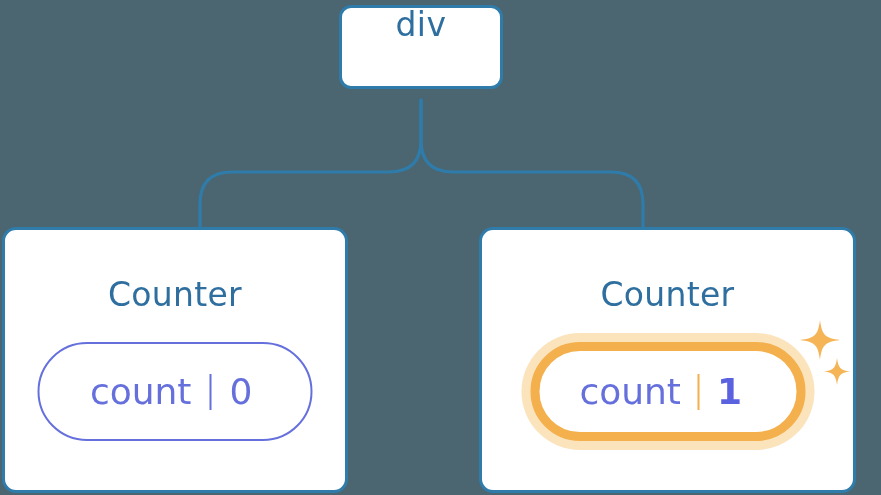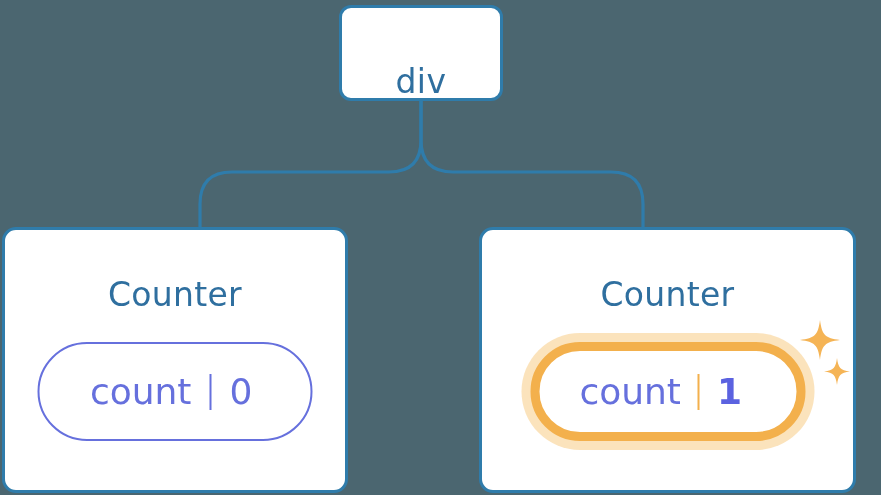--- a/index.html
+++ b/index.html
@@ -24,27 +24,27 @@
     width: 881px;
     height: 495px;
   }
 
   
   .root-node {
     position: absolute;
     left: 339px;
     top: 5px;
     width: 164px;
-    height: 96px;
+    height: 84px;
     box-sizing: border-box;
     background: #ffffff;
     border: 3px solid #2f7cab;
     border-radius: 12px;
     display: flex;
-    align-items: flex-end;
+    align-items: flex-start;
     justify-content: center;
   }
   .root-node .node-label {
     font-size: 33px;
     color: #2f6f9f;
     letter-spacing: 0.5px;
     line-height: 1;
   }
 
   

